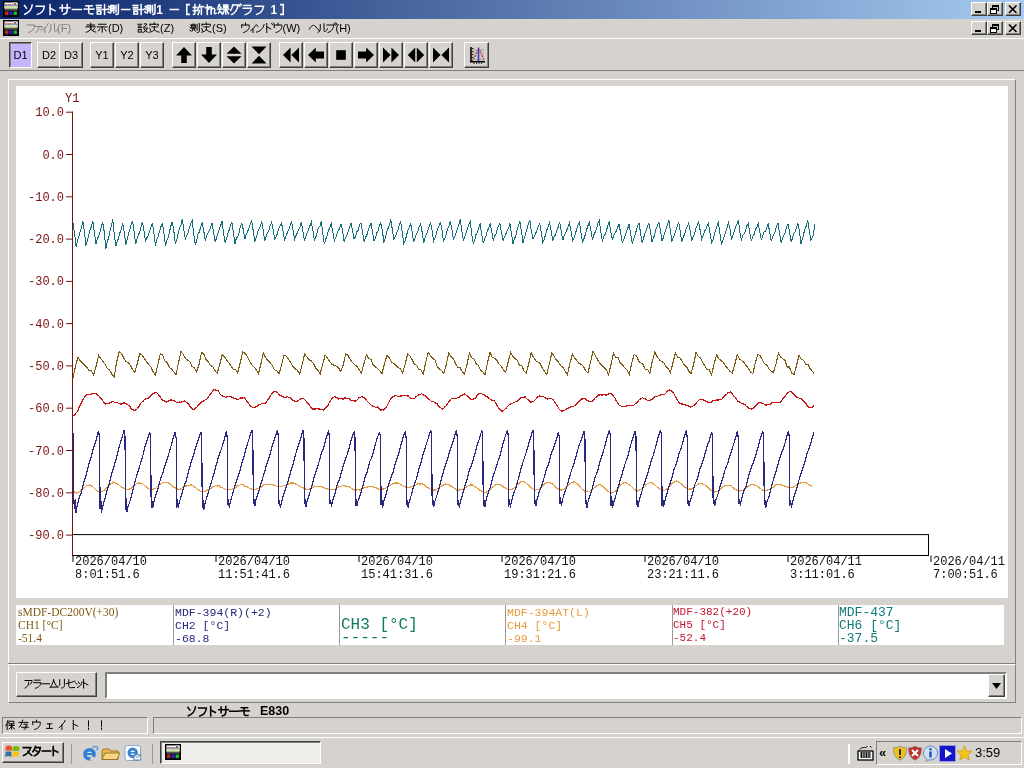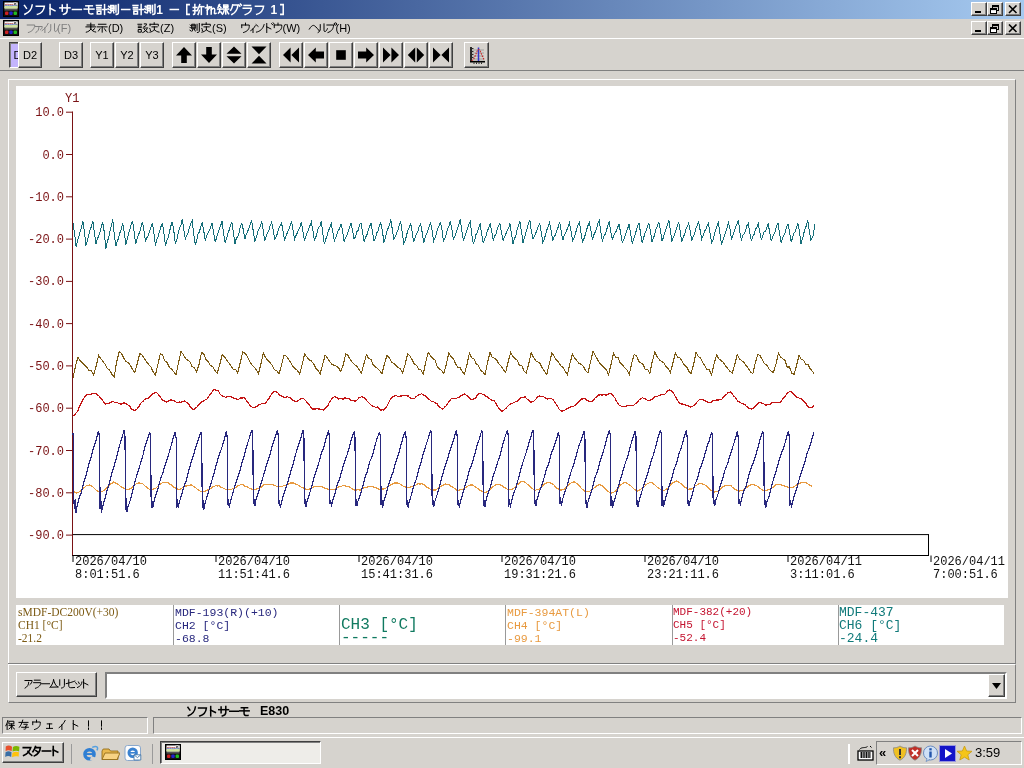--- a/index.html
+++ b/index.html
@@ -322,21 +322,21 @@
 <div class="wbtn" style="left:1005px;top:21px">
     <svg width="10" height="9" viewBox="0 0 10 9">
       <path d="M1,0.5 L8.5,8 M8.5,0.5 L1,8" stroke="#000" stroke-width="1.6"></path>
     </svg>
   </div>
 <div class="abs" style="left:0;top:39px;width:1024px;height:31px;background:#d6d3ce"></div>
 <div class="abs" style="left:0;top:70px;width:1024px;height:1px;background:#808080"></div>
 <div class="tbtn pressed" style="left:9px;top:42px;width:23px;height:26px">
     <span style="font-size:11px;font-family:'Liberation Sans'">D1</span>
   </div>
-<div class="tbtn" style="left:18px;top:42px;width:24px;height:26px">D2</div>
+<div class="tbtn" style="left:37px;top:42px;width:24px;height:26px">D2</div>
 <div class="tbtn" style="left:59px;top:42px;width:24px;height:26px">D3</div>
 <div class="tbtn" style="left:90px;top:42px;width:24px;height:26px">Y1</div>
 <div class="tbtn" style="left:115px;top:42px;width:24px;height:26px">Y2</div>
 <div class="tbtn" style="left:140px;top:42px;width:24px;height:26px">Y3</div>
 <div class="tbtn" style="left:172px;top:42px;width:24px;height:26px">
     <svg width="18" height="18" viewBox="0 0 18 18">
       <path d="M9,1 L17,9.5 H11.8 V17 H6.2 V9.5 H1 Z" fill="#000"></path>
     </svg>
   </div>
 <div class="tbtn" style="left:197px;top:42px;width:24px;height:26px">
@@ -471,26 +471,26 @@
     <path d="M57.0,329.1L58.3,329.4L59.6,327.5L60.9,326.1L62.2,323.9L63.5,320.1L64.8,318.3L66.1,315.0L67.4,313.0L68.7,310.7L70.0,309.6L71.3,308.2L72.6,308.6L73.9,308.5L75.2,308.1L76.5,307.6L77.8,307.5L79.1,307.2L80.4,307.7L81.7,309.1L83.0,310.0L84.3,312.1L85.6,313.4L86.9,314.8L88.2,316.9L89.5,318.1L90.8,317.8L92.1,317.8L93.4,317.2L94.7,316.5L96.0,315.3L97.3,315.6L98.6,316.3L99.9,316.6L101.2,316.5L102.5,317.2L103.8,317.6L105.1,318.2L106.4,317.4L107.7,316.8L109.0,317.4L110.3,317.8L111.6,318.8L112.9,319.7L114.2,320.9L115.5,323.3L116.8,323.9L118.1,324.3L119.4,324.3L120.7,323.4L122.0,321.6L123.3,319.9L124.6,317.3L125.9,316.0L127.2,315.0L128.5,313.6L129.8,312.6L131.1,312.9L132.4,312.2L133.7,310.8L135.0,309.6L136.3,308.5L137.6,307.1L138.9,307.0L140.2,306.4L141.5,307.3L142.8,308.9L144.1,310.9L145.4,312.7L146.7,314.3L148.0,314.8L149.3,315.7L150.6,316.0L151.9,315.7L153.2,314.6L154.5,314.0L155.8,314.0L157.1,314.6L158.4,314.9L159.7,315.7L161.0,316.6L162.3,316.7L163.6,316.1L164.9,316.8L166.2,315.5L167.5,315.3L168.8,314.9L170.1,316.2L171.4,316.8L172.7,318.3L174.0,320.3L175.3,321.8L176.6,323.1L177.9,323.4L179.2,322.2L180.5,321.6L181.8,319.9L183.1,318.7L184.4,317.1L185.7,315.9L187.0,315.1L188.3,314.7L189.6,313.6L190.9,313.1L192.2,311.1L193.5,309.2L194.8,307.5L196.1,305.9L197.4,304.1L198.7,303.7L200.0,304.3L201.3,304.8L202.6,305.0L203.9,307.8L205.2,309.1L206.5,310.2L207.8,310.3L209.1,311.1L210.4,311.1L211.7,310.3L213.0,310.5L214.3,310.8L215.6,310.9L216.9,311.5L218.2,312.2L219.5,312.6L220.8,313.1L222.1,313.6L223.4,312.8L224.7,311.9L226.0,312.1L227.3,311.4L228.6,312.3L229.9,313.8L231.2,315.5L232.5,317.1L233.8,319.4L235.1,320.3L236.4,321.4L237.7,321.5L239.0,321.3L240.3,320.5L241.6,319.9L242.9,318.9L244.2,318.4L245.5,317.8L246.8,317.9L248.1,317.4L249.4,317.1L250.7,315.6L252.0,313.3L253.3,312.0L254.6,309.7L255.9,307.3L257.2,306.1L258.5,305.6L259.8,305.5L261.1,306.2L262.4,307.5L263.7,309.1L265.0,309.4L266.3,310.4L267.6,311.3L268.9,311.8L270.2,311.2L271.5,310.7L272.8,311.5L274.1,311.9L275.4,312.7L276.7,314.0L278.0,314.8L279.3,315.5L280.6,315.4L281.9,314.8L283.2,313.9L284.5,312.7L285.8,312.8L287.1,312.3L288.4,313.4L289.7,314.5L291.0,316.6L292.3,317.8L293.6,319.6L294.9,321.1L296.2,322.9L297.5,322.9L298.8,323.1L300.1,322.9L301.4,322.7L302.7,323.0L304.0,323.0L305.3,323.6L306.6,323.7L307.9,324.2L309.2,322.6L310.5,321.2L311.8,319.7L313.1,316.9L314.4,314.9L315.7,313.1L317.0,311.8L318.3,310.8L319.6,311.0L320.9,311.6L322.2,313.0L323.5,312.9L324.8,312.7L326.1,312.9L327.4,313.0L328.7,311.6L330.0,312.5L331.3,312.6L332.6,312.3L333.9,313.6L335.2,314.3L336.5,314.3L337.8,314.7L339.1,315.2L340.4,314.8L341.7,313.3L343.0,311.8L344.3,311.6L345.6,310.4L346.9,311.3L348.2,311.7L349.5,312.5L350.8,314.7L352.1,316.1L353.4,317.4L354.7,318.8L356.0,319.9L357.3,320.6L358.6,320.7L359.9,321.6L361.2,320.9L362.5,322.1L363.8,323.3L365.1,324.2L366.4,323.7L367.7,324.1L369.0,322.8L370.3,321.0L371.6,319.0L372.9,316.3L374.2,313.6L375.5,311.4L376.8,310.7L378.1,310.3L379.4,309.6L380.7,309.9L382.0,310.6L383.3,310.4L384.6,309.9L385.9,310.1L387.2,309.4L388.5,309.4L389.8,309.7L391.1,309.9L392.4,310.0L393.7,311.8L395.0,312.2L396.3,312.8L397.6,312.7L398.9,312.2L400.2,310.5L401.5,309.8L402.8,308.8L404.1,308.8L405.4,307.8L406.7,308.2L408.0,309.3L409.3,310.0L410.6,311.1L411.9,312.8L413.2,313.4L414.5,314.5L415.8,315.5L417.1,315.7L418.4,316.2L419.7,317.1L421.0,317.7L422.3,319.7L423.6,321.1L424.9,321.8L426.2,323.0L427.5,322.6L428.8,320.9L430.1,319.9L431.4,318.1L432.7,316.1L434.0,314.2L435.3,312.5L436.6,312.6L437.9,312.3L439.2,312.4L440.5,312.3L441.8,311.4L443.1,311.2L444.4,309.9L445.7,309.3L447.0,308.6L448.3,307.8L449.6,308.8L450.9,309.6L452.2,310.2L453.5,312.1L454.8,313.0L456.1,313.5L457.4,313.2L458.7,312.6L460.0,311.3L461.3,308.9L462.6,307.6L463.9,307.4L465.2,307.5L466.5,308.2L467.8,308.7L469.1,309.3L470.4,310.7L471.7,311.2L473.0,312.2L474.3,313.3L475.6,314.0L476.9,314.7L478.2,314.7L479.5,316.9L480.8,319.2L482.1,321.0L483.4,322.9L484.7,324.5L486.0,325.1L487.3,324.6L488.6,323.3L489.9,322.4L491.2,320.8L492.5,319.3L493.8,318.5L495.1,317.3L496.4,317.2L497.7,316.7L499.0,316.1L500.3,315.4L501.6,314.9L502.9,314.0L504.2,312.2L505.5,311.3L506.8,311.1L508.1,311.1L509.4,311.0L510.7,312.8L512.0,313.9L513.3,314.7L514.6,316.1L515.9,315.9L517.2,315.7L518.5,314.6L519.8,313.3L521.1,311.5L522.4,310.4L523.7,309.8L525.0,310.5L526.3,310.9L527.6,310.7L528.9,311.8L530.2,312.3L531.5,313.1L532.8,312.6L534.1,312.2L535.4,312.5L536.7,313.4L538.0,314.9L539.3,316.8L540.6,319.2L541.9,320.9L543.2,323.3L544.5,324.6L545.8,325.2L547.1,324.9L548.4,324.4L549.7,323.7L551.0,322.1L552.3,322.1L553.6,321.4L554.9,321.0L556.2,320.1L557.5,320.3L558.8,319.3L560.1,318.3L561.4,317.2L562.7,315.5L564.0,314.2L565.3,313.1L566.6,312.9L567.9,312.3L569.2,312.8L570.5,314.0L571.8,314.7L573.1,315.7L574.4,315.2L575.7,315.4L577.0,314.5L578.3,312.8L579.6,311.6L580.9,310.7L582.2,309.1L583.5,308.9L584.8,308.5L586.1,309.3L587.4,308.6L588.7,308.8L590.0,309.2L591.3,308.9L592.6,307.7L593.9,307.6L595.2,307.6L596.5,308.5L597.8,310.8L599.1,312.2L600.4,315.1L601.7,317.2L603.0,319.0L604.3,319.8L605.6,320.2L606.9,320.3L608.2,320.9L609.5,320.4L610.8,319.8L612.1,319.9L613.4,319.5L614.7,319.2L616.0,319.6L617.3,319.7L618.6,318.3L619.9,317.1L621.2,316.6L622.5,314.3L623.8,313.6L625.1,312.8L626.4,311.8L627.7,312.3L629.0,312.9L630.3,313.4L631.6,314.8L632.9,314.5L634.2,314.1L635.5,313.5L636.8,312.8L638.1,311.7L639.4,310.4L640.7,310.6L642.0,310.0L643.3,309.7L644.6,308.9L645.9,308.8L647.2,308.2L648.5,308.4L649.8,307.1L651.1,305.6L652.4,304.3L653.7,304.0L655.0,304.5L656.3,306.0L657.6,307.1L658.9,309.8L660.2,312.1L661.5,313.9L662.8,316.3L664.1,317.3L665.4,318.0L666.7,318.1L668.0,318.7L669.3,318.6L670.6,319.7L671.9,319.9L673.2,320.3L674.5,320.9L675.8,320.5L677.1,319.9L678.4,319.2L679.7,317.5L681.0,316.1L682.3,314.6L683.6,313.3L684.9,313.3L686.2,313.5L687.5,314.1L688.8,314.5L690.1,315.8L691.4,315.9L692.7,316.3L694.0,316.7L695.3,316.4L696.6,315.0L697.9,314.5L699.2,314.7L700.5,314.1L701.8,314.0L703.1,313.9L704.4,313.7L705.7,313.5L707.0,311.6L708.3,310.3L709.6,309.2L710.9,308.0L712.2,306.3L713.5,306.3L714.8,305.9L716.1,307.5L717.4,309.8L718.7,310.7L720.0,312.2L721.3,314.7L722.6,315.7L723.9,316.1L725.2,317.2L726.5,317.2L727.8,318.2L729.1,318.9L730.4,320.5L731.7,321.3L733.0,322.5L734.3,322.7L735.6,323.1L736.9,322.8L738.2,321.3L739.5,320.4L740.8,318.8L742.1,317.4L743.4,316.3L744.7,316.7L746.0,317.1L747.3,317.5L748.6,318.6L749.9,319.3L751.2,318.7L752.5,318.3L753.8,318.5L755.1,317.2L756.4,316.7L757.7,316.5L759.0,316.6L760.3,316.3L761.6,316.4L762.9,316.7L764.2,316.2L765.5,314.9L766.8,312.9L768.1,311.7L769.4,309.7L770.7,308.0L772.0,306.6L773.3,305.7L774.6,305.5L775.9,306.5L777.2,308.0L778.5,309.2L779.8,310.2L781.1,311.4L782.4,311.5L783.7,312.7L785.0,312.9L786.3,313.4L787.6,315.0L788.9,316.3L790.2,317.7L791.5,320.2L792.8,321.0L794.1,321.7L795.4,321.4L796.7,320.8L798.0,319.4" fill="none" stroke="#c41414" stroke-width="1.2" shape-rendering="crispEdges"></path>
     <path d="M57.0,405.1L58.7,406.1L60.4,407.1L62.1,406.7L63.8,405.4L65.5,404.0L67.2,402.0L68.9,401.0L70.6,399.4L72.3,399.4L74.0,399.0L75.7,400.2L77.4,401.4L79.1,403.1L80.8,404.6L82.5,405.6L84.2,406.0L85.9,405.8L87.6,404.6L89.3,403.6L91.0,401.4L92.7,400.0L94.4,398.1L96.1,397.5L97.8,396.0L99.5,396.9L101.2,397.5L102.9,398.9L104.6,400.5L106.3,401.3L108.0,402.5L109.7,403.3L111.4,403.5L113.1,403.3L114.8,402.6L116.5,400.7L118.2,399.4L119.9,398.1L121.6,397.2L123.3,397.0L125.0,397.6L126.7,397.8L128.4,399.4L130.1,400.9L131.8,402.1L133.5,403.3L135.2,403.8L136.9,403.2L138.6,402.8L140.3,401.9L142.0,400.0L143.7,398.4L145.4,397.2L147.1,396.6L148.8,396.1L150.5,396.5L152.2,397.0L153.9,398.4L155.6,399.1L157.3,400.9L159.0,401.6L160.7,402.5L162.4,403.4L164.1,403.2L165.8,402.2L167.5,400.9L169.2,400.0L170.9,399.9L172.6,399.4L174.3,399.0L176.0,398.9L177.7,400.6L179.4,401.2L181.1,403.1L182.8,404.1L184.5,405.3L186.2,405.9L187.9,405.7L189.6,405.0L191.3,404.3L193.0,403.3L194.7,402.6L196.4,401.0L198.1,400.6L199.8,399.6L201.5,400.0L203.2,399.8L204.9,401.2L206.6,401.8L208.3,402.5L210.0,403.6L211.7,403.2L213.4,403.5L215.1,403.5L216.8,402.4L218.5,401.8L220.2,401.0L221.9,399.6L223.6,399.3L225.3,398.4L227.0,398.8L228.7,400.0L230.4,400.3L232.1,401.2L233.8,402.6L235.5,402.9L237.2,403.6L238.9,403.7L240.6,402.8L242.3,402.6L244.0,401.9L245.7,400.7L247.4,399.2L249.1,398.5L250.8,398.5L252.5,398.3L254.2,398.6L255.9,398.7L257.6,399.1L259.3,399.7L261.0,400.5L262.7,400.8L264.4,400.7L266.1,400.3L267.8,399.7L269.5,399.2L271.2,398.5L272.9,397.7L274.6,396.9L276.3,397.0L278.0,397.0L279.7,398.1L281.4,398.7L283.1,399.8L284.8,400.8L286.5,401.8L288.2,402.2L289.9,403.3L291.6,403.4L293.3,403.2L295.0,402.3L296.7,401.3L298.4,400.9L300.1,400.2L301.8,400.2L303.5,400.4L305.2,400.4L306.9,401.3L308.6,402.1L310.3,402.8L312.0,403.1L313.7,403.6L315.4,403.6L317.1,403.7L318.8,403.1L320.5,401.9L322.2,401.0L323.9,400.3L325.6,400.3L327.3,399.4L329.0,399.7L330.7,400.3L332.4,400.5L334.1,401.4L335.8,402.7L337.5,403.6L339.2,404.3L340.9,403.8L342.6,403.8L344.3,404.0L346.0,402.6L347.7,401.9L349.4,401.7L351.1,401.1L352.8,400.1L354.5,400.4L356.2,400.5L357.9,401.1L359.6,401.5L361.3,402.4L363.0,403.3L364.7,403.2L366.4,402.9L368.1,402.9L369.8,402.1L371.5,400.9L373.2,399.9L374.9,398.6L376.6,398.0L378.3,397.0L380.0,397.0L381.7,397.0L383.4,397.5L385.1,398.8L386.8,399.9L388.5,400.7L390.2,401.1L391.9,401.5L393.6,401.5L395.3,400.7L397.0,400.3L398.7,399.5L400.4,398.8L402.1,397.5L403.8,398.1L405.5,397.8L407.2,398.3L408.9,399.4L410.6,401.0L412.3,402.0L414.0,403.0L415.7,404.0L417.4,403.9L419.1,404.2L420.8,403.2L422.5,402.2L424.2,400.5L425.9,399.9L427.6,398.9L429.3,398.0L431.0,398.2L432.7,398.1L434.4,399.8L436.1,400.7L437.8,401.7L439.5,403.2L441.2,404.3L442.9,404.2L444.6,403.7L446.3,403.3L448.0,402.6L449.7,401.4L451.4,400.4L453.1,399.5L454.8,399.0L456.5,399.1L458.2,400.1L459.9,401.1L461.6,402.5L463.3,403.8L465.0,404.9L466.7,405.9L468.4,406.5L470.1,406.7L471.8,405.1L473.5,404.5L475.2,402.2L476.9,400.7L478.6,399.5L480.3,398.3L482.0,398.3L483.7,398.5L485.4,399.3L487.1,400.7L488.8,401.6L490.5,402.7L492.2,403.9L493.9,403.5L495.6,403.7L497.3,402.5L499.0,401.1L500.7,399.0L502.4,398.1L504.1,396.2L505.8,395.4L507.5,395.3L509.2,396.3L510.9,397.9L512.6,398.9L514.3,400.8L516.0,402.2L517.7,403.8L519.4,404.2L521.1,403.7L522.8,403.4L524.5,401.7L526.2,400.4L527.9,398.6L529.6,397.5L531.3,396.3L533.0,396.6L534.7,397.2L536.4,397.6L538.1,399.2L539.8,401.5L541.5,402.4L543.2,403.6L544.9,404.1L546.6,403.6L548.3,403.2L550.0,401.5L551.7,399.9L553.4,398.2L555.1,396.9L556.8,396.1L558.5,395.9L560.2,397.1L561.9,398.4L563.6,400.4L565.3,402.3L567.0,403.8L568.7,405.5L570.4,405.8L572.1,405.9L573.8,405.2L575.5,404.1L577.2,402.5L578.9,401.3L580.6,399.9L582.3,399.0L584.0,398.6L585.7,399.5L587.4,400.5L589.1,402.5L590.8,404.2L592.5,405.6L594.2,407.0L595.9,406.9L597.6,406.4L599.3,405.0L601.0,403.5L602.7,401.6L604.4,399.3L606.1,397.9L607.8,396.6L609.5,396.3L611.2,397.4L612.9,398.6L614.6,399.7L616.3,401.4L618.0,403.1L619.7,404.0L621.4,405.0L623.1,404.5L624.8,403.3L626.5,401.9L628.2,400.9L629.9,398.9L631.6,397.5L633.3,396.9L635.0,396.4L636.7,397.2L638.4,398.6L640.1,400.1L641.8,401.6L643.5,402.6L645.2,403.7L646.9,404.7L648.6,404.4L650.3,403.0L652.0,401.9L653.7,399.4L655.4,398.3L657.1,396.6L658.8,396.0L660.5,394.9L662.2,396.0L663.9,396.9L665.6,397.9L667.3,400.2L669.0,401.2L670.7,402.3L672.4,403.3L674.1,403.0L675.8,402.9L677.5,401.7L679.2,399.9L680.9,399.2L682.6,398.0L684.3,397.3L686.0,397.7L687.7,398.4L689.4,399.2L691.1,400.8L692.8,402.5L694.5,404.1L696.2,405.1L697.9,406.0L699.6,405.9L701.3,405.5L703.0,404.1L704.7,403.1L706.4,401.3L708.1,400.0L709.8,399.7L711.5,399.6L713.2,399.5L714.9,399.7L716.6,401.6L718.3,402.6L720.0,403.9L721.7,404.7L723.4,405.0L725.1,404.1L726.8,404.1L728.5,402.5L730.2,401.7L731.9,400.6L733.6,399.5L735.3,398.8L737.0,398.5L738.7,399.0L740.4,399.6L742.1,400.9L743.8,402.2L745.5,403.5L747.2,404.5L748.9,404.3L750.6,404.5L752.3,403.8L754.0,403.4L755.7,401.7L757.4,400.9L759.1,399.3L760.8,398.2L762.5,398.5L764.2,398.5L765.9,399.0L767.6,399.4L769.3,400.4L771.0,400.9L772.7,401.2L774.4,401.8L776.1,401.3L777.8,400.8L779.5,399.7L781.2,398.7L782.9,398.2L784.6,396.9L786.3,396.6L788.0,396.5L789.7,396.8L791.4,397.4L793.1,398.8L794.8,399.4L796.5,400.5" fill="none" stroke="#e89a40" stroke-width="1.2" shape-rendering="crispEdges"></path>
     <path d="M57.0,347.0L57.3,352.0L57.7,411.0L58.4,423.4L59.2,412.7L60.0,426.6L60.8,421.6L63.2,411.8L65.6,405.8L68.0,395.3L70.5,388.0L72.9,378.0L75.3,370.8L77.7,361.0L80.1,354.5L82.5,344.8L83.5,350.8L84.0,411.6L84.0,423.0L84.8,413.2L85.5,426.8L86.3,421.8L88.8,412.9L91.2,404.0L93.6,396.4L96.0,386.6L98.4,379.0L100.8,370.5L103.3,360.1L105.7,352.7L108.1,344.1L109.0,350.1L109.5,411.3L109.5,423.9L110.3,412.5L111.1,426.2L111.9,421.2L114.3,414.1L116.7,404.3L119.1,395.1L121.6,386.6L124.0,379.0L126.4,371.6L128.8,361.5L131.2,353.7L133.7,345.8L134.6,351.8L135.1,410.5L135.1,421.5L135.8,414.0L136.7,422.3L137.5,417.3L139.9,408.5L142.3,401.6L144.7,392.4L147.1,386.1L149.5,377.7L152.0,370.5L154.4,362.4L156.8,353.3L159.2,346.3L160.1,352.3L160.6,410.3L160.6,421.7L161.4,412.7L162.2,422.3L163.0,417.3L165.4,409.5L167.8,401.0L170.3,394.6L172.7,384.9L175.1,376.5L177.5,368.9L179.9,360.5L182.3,353.8L184.8,345.7L185.7,351.7L186.2,411.4L186.2,421.6L187.0,413.9L187.8,424.1L188.6,419.1L191.0,410.4L193.4,402.8L195.8,394.6L198.2,387.0L200.6,377.6L203.1,368.8L205.5,362.8L207.9,354.8L210.3,345.4L211.2,351.4L211.7,411.2L211.7,418.8L212.5,412.6L213.3,421.7L214.1,416.7L216.5,408.3L218.9,400.0L221.4,392.1L223.8,385.2L226.2,376.0L228.6,368.2L231.0,359.1L233.4,351.8L235.9,343.7L236.8,349.7L237.3,410.5L237.3,417.6L238.1,413.0L238.9,419.6L239.7,414.6L242.1,407.5L244.5,398.9L246.9,391.4L249.3,383.2L251.7,375.1L254.2,368.0L256.6,358.5L259.0,351.8L261.4,343.9L262.3,349.9L262.8,410.0L262.8,418.2L263.6,414.3L264.4,422.4L265.2,417.4L267.6,408.8L270.0,401.4L272.5,393.7L274.9,385.2L277.3,377.1L279.7,368.1L282.1,360.2L284.5,353.4L287.0,344.1L287.9,350.1L288.4,410.2L288.4,418.4L289.2,413.4L290.0,421.0L290.8,416.0L293.2,408.7L295.6,400.8L298.0,391.2L300.4,384.8L302.8,376.8L305.3,367.5L307.7,361.6L310.1,352.5L312.5,344.5L313.4,350.5L313.9,410.2L313.9,418.3L314.7,414.1L315.5,420.7L316.3,415.7L318.7,408.6L321.1,399.0L323.6,393.2L326.0,384.1L328.4,375.8L330.8,369.8L333.2,361.7L335.6,352.6L338.1,346.0L339.0,352.0L339.5,410.3L339.5,419.7L340.3,412.8L341.1,420.4L341.9,415.4L344.3,408.7L346.7,400.4L349.1,391.2L351.5,385.0L353.9,375.4L356.4,369.9L358.8,359.9L361.2,352.3L363.6,345.7L364.5,351.7L365.0,410.1L365.0,419.4L365.8,412.6L366.6,421.5L367.4,416.5L369.8,409.0L372.2,400.0L374.7,392.2L377.1,386.1L379.5,376.6L381.9,370.1L384.3,361.5L386.7,352.5L389.2,345.6L390.1,351.6L390.6,410.4L390.6,419.1L391.4,414.5L392.2,421.9L393.0,416.9L395.4,408.7L397.8,400.1L400.2,393.4L402.6,384.0L405.0,376.5L407.5,366.9L409.9,359.3L412.3,352.2L414.7,343.9L415.6,349.9L416.1,410.4L416.1,418.7L416.9,413.5L417.7,421.4L418.5,416.4L420.9,409.4L423.3,401.1L425.8,391.7L428.2,383.0L430.6,376.1L433.0,367.6L435.4,359.9L437.8,353.1L440.3,344.2L441.2,350.2L441.7,410.9L441.7,419.3L442.5,414.2L443.3,421.8L444.1,416.8L446.5,408.8L448.9,399.9L451.3,392.5L453.7,383.3L456.1,377.6L458.6,368.8L461.0,359.1L463.4,353.2L465.8,344.0L466.7,350.0L467.2,410.0L467.2,419.7L468.0,414.4L468.8,421.2L469.6,416.2L472.0,407.2L474.4,401.0L476.9,391.0L479.3,384.3L481.7,375.9L484.1,369.2L486.5,359.3L488.9,351.4L491.4,343.9L492.3,349.9L492.8,411.4L492.8,420.5L493.6,413.1L494.4,421.7L495.2,416.7L497.6,407.8L500.0,401.2L502.4,392.6L504.8,383.4L507.2,375.4L509.7,368.1L512.1,359.8L514.5,352.1L516.9,343.9L517.8,349.9L518.3,411.4L518.3,418.4L519.1,414.2L519.9,419.7L520.7,414.7L523.1,406.6L525.5,399.9L528.0,392.0L530.4,383.4L532.8,377.4L535.2,367.9L537.6,361.7L540.0,354.7L542.5,345.8L543.4,351.8L543.9,410.9L543.9,418.0L544.7,414.5L545.5,419.6L546.2,414.6L548.7,406.7L551.1,399.7L553.5,390.7L555.9,383.4L558.3,376.6L560.8,367.1L563.2,359.0L565.6,353.4L568.0,344.8L568.9,350.8L569.4,411.4L569.4,418.3L570.2,413.9L571.0,421.8L571.8,416.8L574.2,409.0L576.6,401.7L579.0,391.4L581.5,385.7L583.9,375.5L586.3,368.6L588.7,360.9L591.1,351.0L593.5,343.9L594.4,349.9L594.9,410.4L594.9,419.9L595.8,412.6L596.5,422.3L597.3,417.3L599.8,409.8L602.2,401.2L604.6,392.8L607.0,384.9L609.4,376.7L611.8,370.0L614.3,360.3L616.7,352.7L619.1,344.8L620.0,350.8L620.5,410.2L620.5,418.5L621.3,414.3L622.1,420.7L622.9,415.7L625.3,407.4L627.7,399.5L630.1,392.1L632.6,384.6L635.0,375.2L637.4,369.1L639.8,360.0L642.2,350.7L644.6,343.9L645.5,349.9L646.0,411.3L646.0,419.6L646.8,413.2L647.6,421.4L648.4,416.4L650.9,407.8L653.3,399.2L655.7,392.7L658.1,383.2L660.5,377.3L662.9,367.9L665.4,361.3L667.8,352.4L670.2,344.5L671.1,350.5L671.6,411.0L671.6,417.7L672.4,413.8L673.2,420.2L674.0,415.2L676.4,408.5L678.8,398.6L681.2,393.3L683.7,383.6L686.1,377.5L688.5,369.7L690.9,360.9L693.3,354.4L695.7,345.8L696.6,351.8L697.1,411.9L697.1,418.1L697.9,414.0L698.7,420.4L699.5,415.4L702.0,408.1L704.4,399.4L706.8,392.2L709.2,383.3L711.6,377.6L714.0,369.5L716.5,361.6L718.9,354.3L721.3,345.2L722.2,351.2L722.7,410.5L722.7,417.7L723.5,413.0L724.3,420.0L725.1,415.0L727.5,406.0L729.9,400.6L732.3,390.9L734.8,383.0L737.2,376.7L739.6,369.5L742.0,361.5L744.4,352.4L746.8,345.1L747.7,351.1L748.2,411.0L748.2,419.2L749.0,414.2L749.8,421.9L750.6,416.9L753.1,410.0L755.5,400.6L757.9,391.8L760.3,384.3L762.7,375.8L765.1,367.9L767.6,361.9L770.0,353.5L772.4,344.7L773.3,350.7L773.8,411.5L773.8,419.9L774.6,413.9L775.4,422.3L776.2,417.3L778.6,408.6L781.0,401.6L783.4,392.6L785.9,385.0L788.3,378.0L790.7,368.6L793.1,362.2L795.5,354.9L797.9,345.7" fill="none" stroke="#28287e" stroke-width="1.2" shape-rendering="crispEdges"></path>
   </svg>
 <div class="abs" style="left:16px;top:605px;width:988px;height:40px;background:#fff"></div>
 <div class="abs" style="left:173px;top:605px;width:1px;height:40px;background:#999"></div>
 <div class="abs" style="left:339.2px;top:605px;width:1px;height:40px;background:#999"></div>
 <div class="abs" style="left:505.4px;top:605px;width:1px;height:40px;background:#999"></div>
 <div class="abs" style="left:671.6px;top:605px;width:1px;height:40px;background:#999"></div>
 <div class="abs" style="left:837.8px;top:605px;width:1px;height:40px;background:#999"></div>
-<div class="abs" style="left:18px;top:606px;font-family:Liberation Serif, serif;font-size:11.5px;color:#7c5a14;white-space:pre"><div style="height:13px;line-height:13px">sMDF-DC200V(+30)</div><div style="height:13px;line-height:13px">CH1 [°C]</div><div style="height:13px;line-height:13px">-21.2</div></div>
-<div class="abs" style="left:175px;top:606px;font-family:'Liberation Mono',monospace;font-size:11.5px;color:#28287e;white-space:pre"><div style="height:13px;line-height:13px">MDF-193(R)(+10)</div><div style="height:13px;line-height:13px">CH2 [°C]</div><div style="height:13px;line-height:13px">-68.8</div></div>
+<div class="abs" style="left:18px;top:606px;font-family:Liberation Serif, serif;font-size:11.5px;color:#7c5a14;white-space:pre"><div style="height:13px;line-height:13px">sMDF-DC200V(+30)</div><div style="height:13px;line-height:13px">CH1 [°C]</div><div style="height:13px;line-height:13px">-51.4</div></div>
+<div class="abs" style="left:175px;top:606px;font-family:'Liberation Mono',monospace;font-size:11.5px;color:#28287e;white-space:pre"><div style="height:13px;line-height:13px">MDF-394(R)(+2)</div><div style="height:13px;line-height:13px">CH2 [°C]</div><div style="height:13px;line-height:13px">-68.8</div></div>
 <div class="abs" style="left:341px;top:606px;font-family:'Liberation Mono',monospace;font-size:16px;color:#107a60;white-space:pre"><div style="height:13px;line-height:13px"></div><div style="height:13px;line-height:13px">CH3 [°C]</div><div style="height:13px;line-height:13px">-----</div></div>
 <div class="abs" style="left:507px;top:606px;font-family:'Liberation Mono',monospace;font-size:11.5px;color:#e89a40;white-space:pre"><div style="height:13px;line-height:13px">MDF-394AT(L)</div><div style="height:13px;line-height:13px">CH4 [°C]</div><div style="height:13px;line-height:13px">-99.1</div></div>
 <div class="abs" style="left:673px;top:606px;font-family:'Liberation Mono',monospace;font-size:11px;color:#c41430;white-space:pre"><div style="height:13px;line-height:13px">MDF-382(+20)</div><div style="height:13px;line-height:13px">CH5 [°C]</div><div style="height:13px;line-height:13px">-52.4</div></div>
-<div class="abs" style="left:839px;top:606px;font-family:'Liberation Mono',monospace;font-size:13px;color:#107a7a;white-space:pre"><div style="height:13px;line-height:13px">MDF-437</div><div style="height:13px;line-height:13px">CH6 [°C]</div><div style="height:13px;line-height:13px">-24.4</div></div>
+<div class="abs" style="left:839px;top:606px;font-family:'Liberation Mono',monospace;font-size:13px;color:#107a7a;white-space:pre"><div style="height:13px;line-height:13px">MDF-437</div><div style="height:13px;line-height:13px">CH6 [°C]</div><div style="height:13px;line-height:13px">-37.5</div></div>
 <div class="abs" style="left:8px;top:663px;width:1008px;height:1px;background:#808080"></div>
 <div class="abs raised" style="left:8px;top:664px;width:1008px;height:39px;background:#d6d3ce"></div>
 <div class="abs tbtn" style="left:16px;top:672px;width:81px;height:25px;position:absolute">
     <svg width="66" height="13.5" viewBox="0 0 66 13.5" class="" style="overflow:visible">
       <g transform="translate(-1.2,0) scale(0.7188)" fill="none" stroke="#000" stroke-width="1.39" stroke-linecap="square">
         <path d="M3,3.5 H13 C12.8,5.8 11.8,7.8 10,9.2"></path>
         <path d="M8.2,6 C8.2,9.5 6.5,12.2 3.2,14"></path>
       </g>
       <g transform="translate(7.5,0) scale(0.7188)" fill="none" stroke="#000" stroke-width="1.39" stroke-linecap="square">
         <path d="M4,3 H12"></path>

